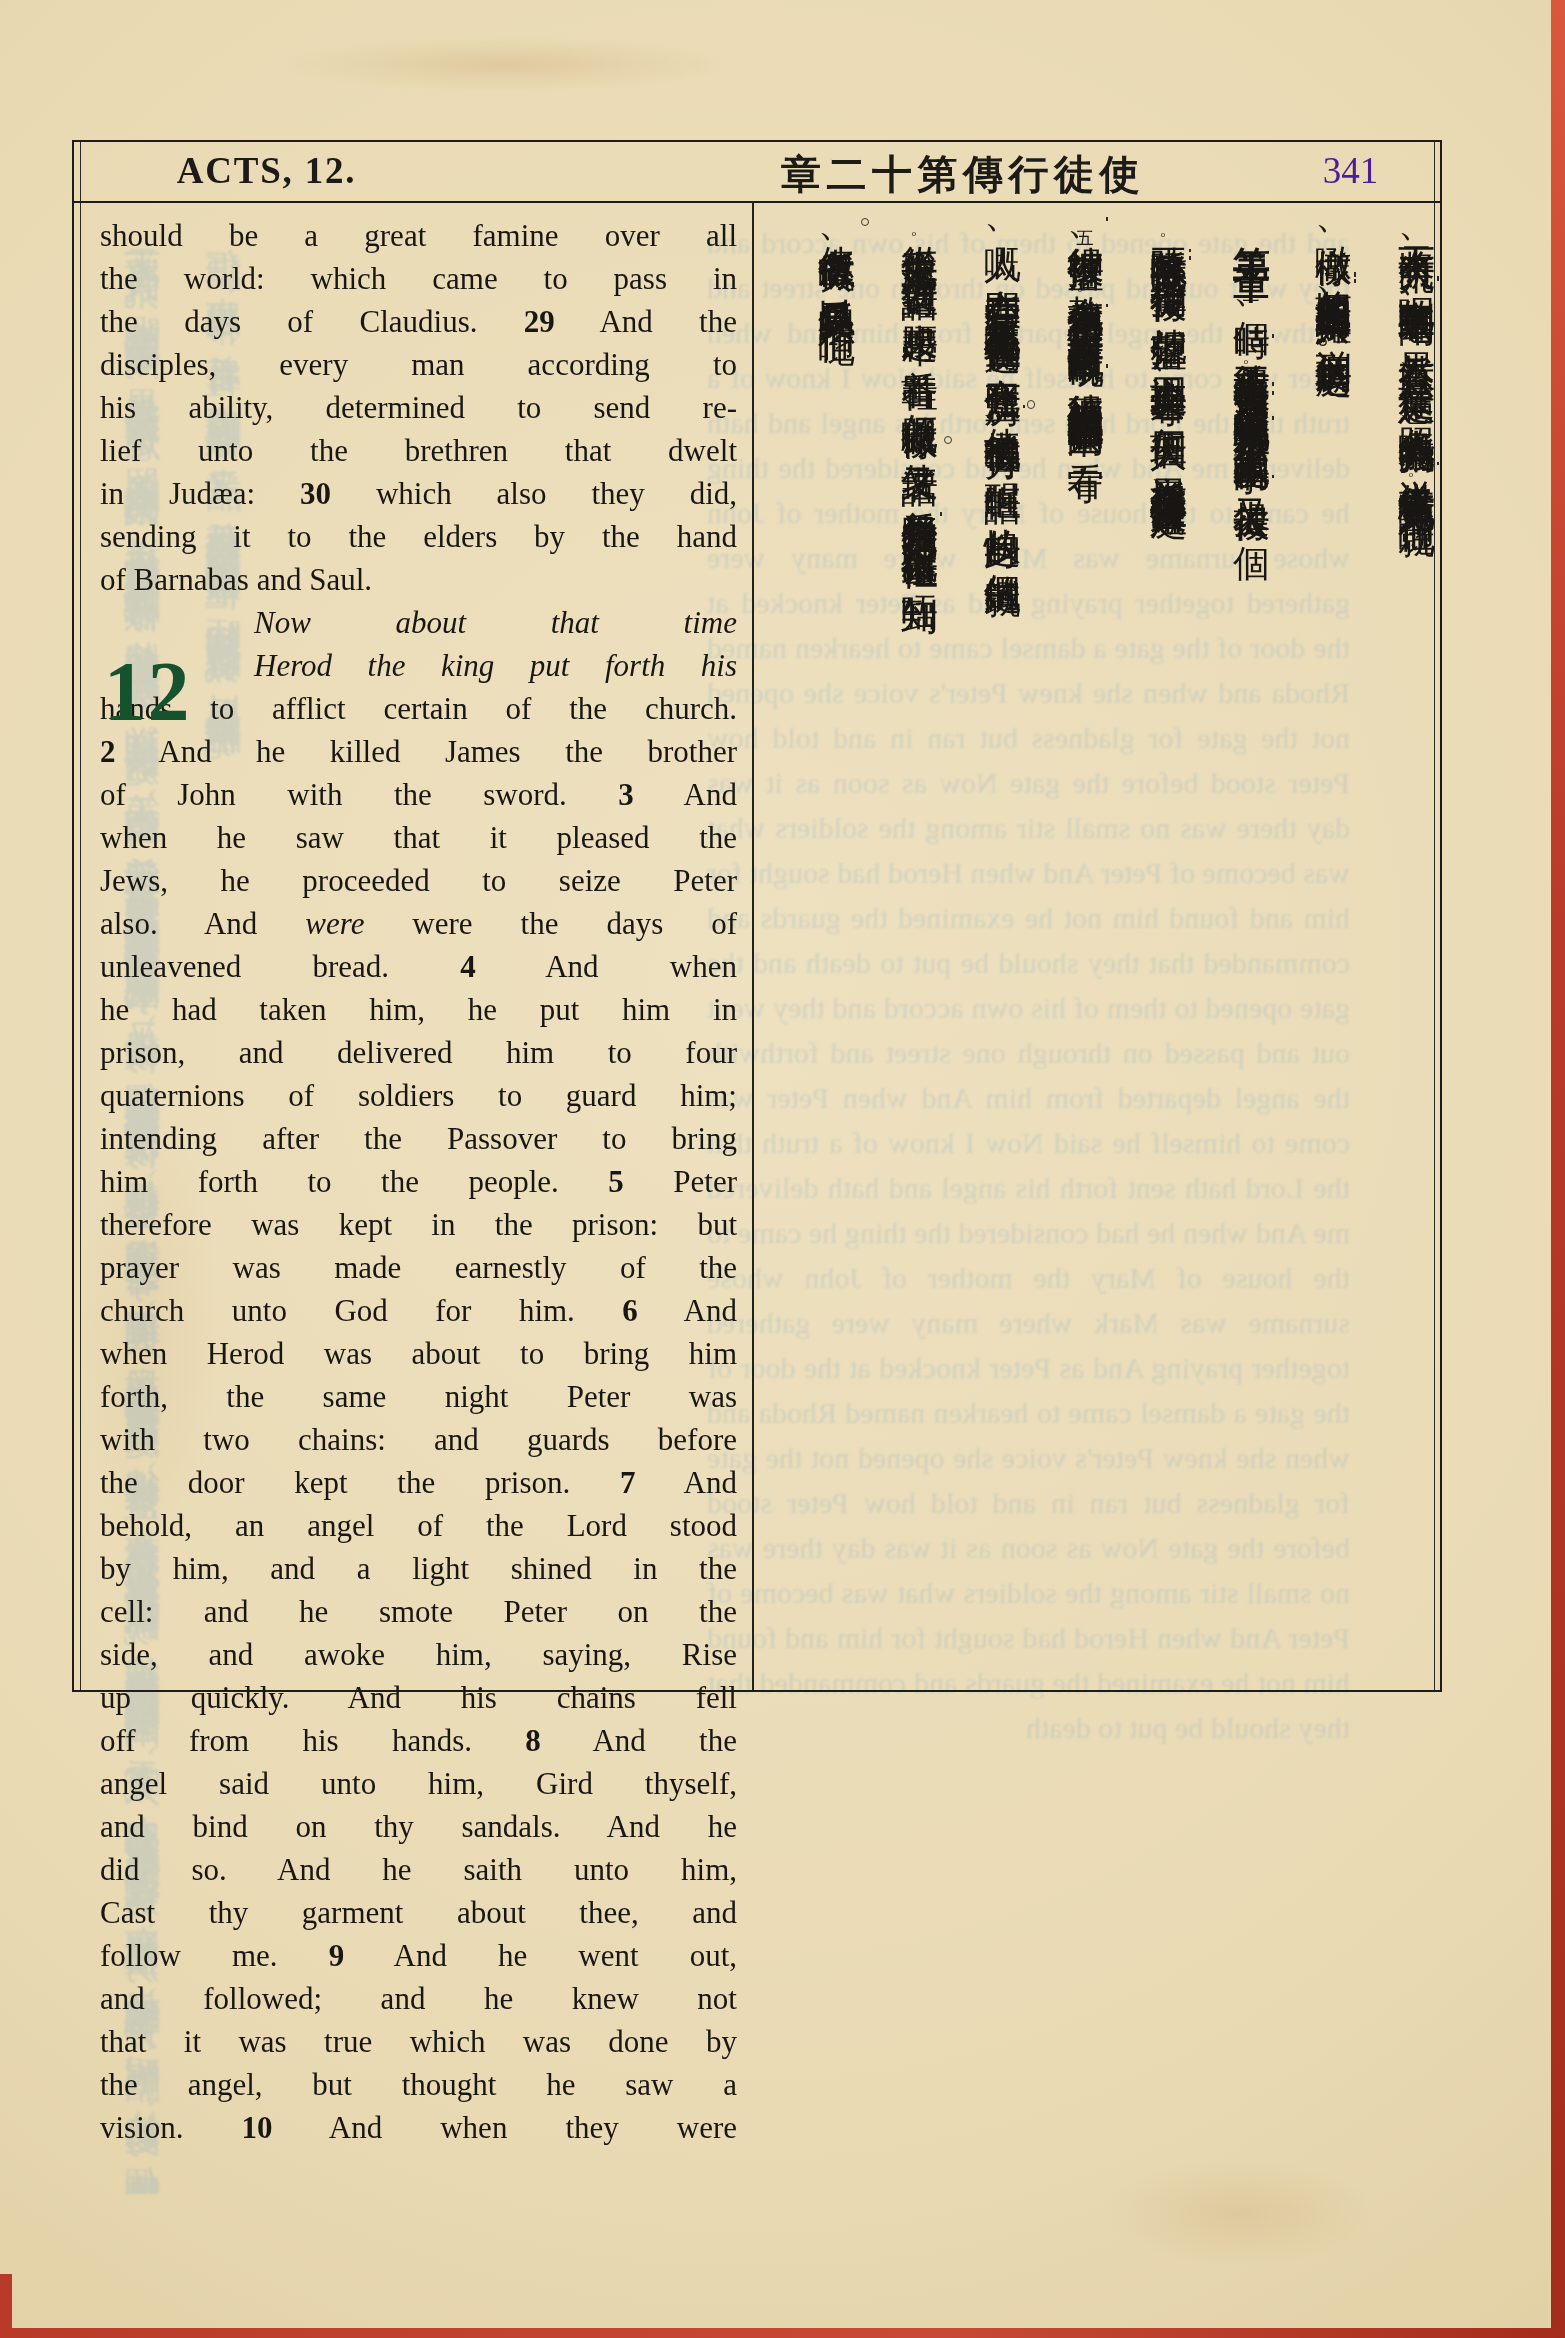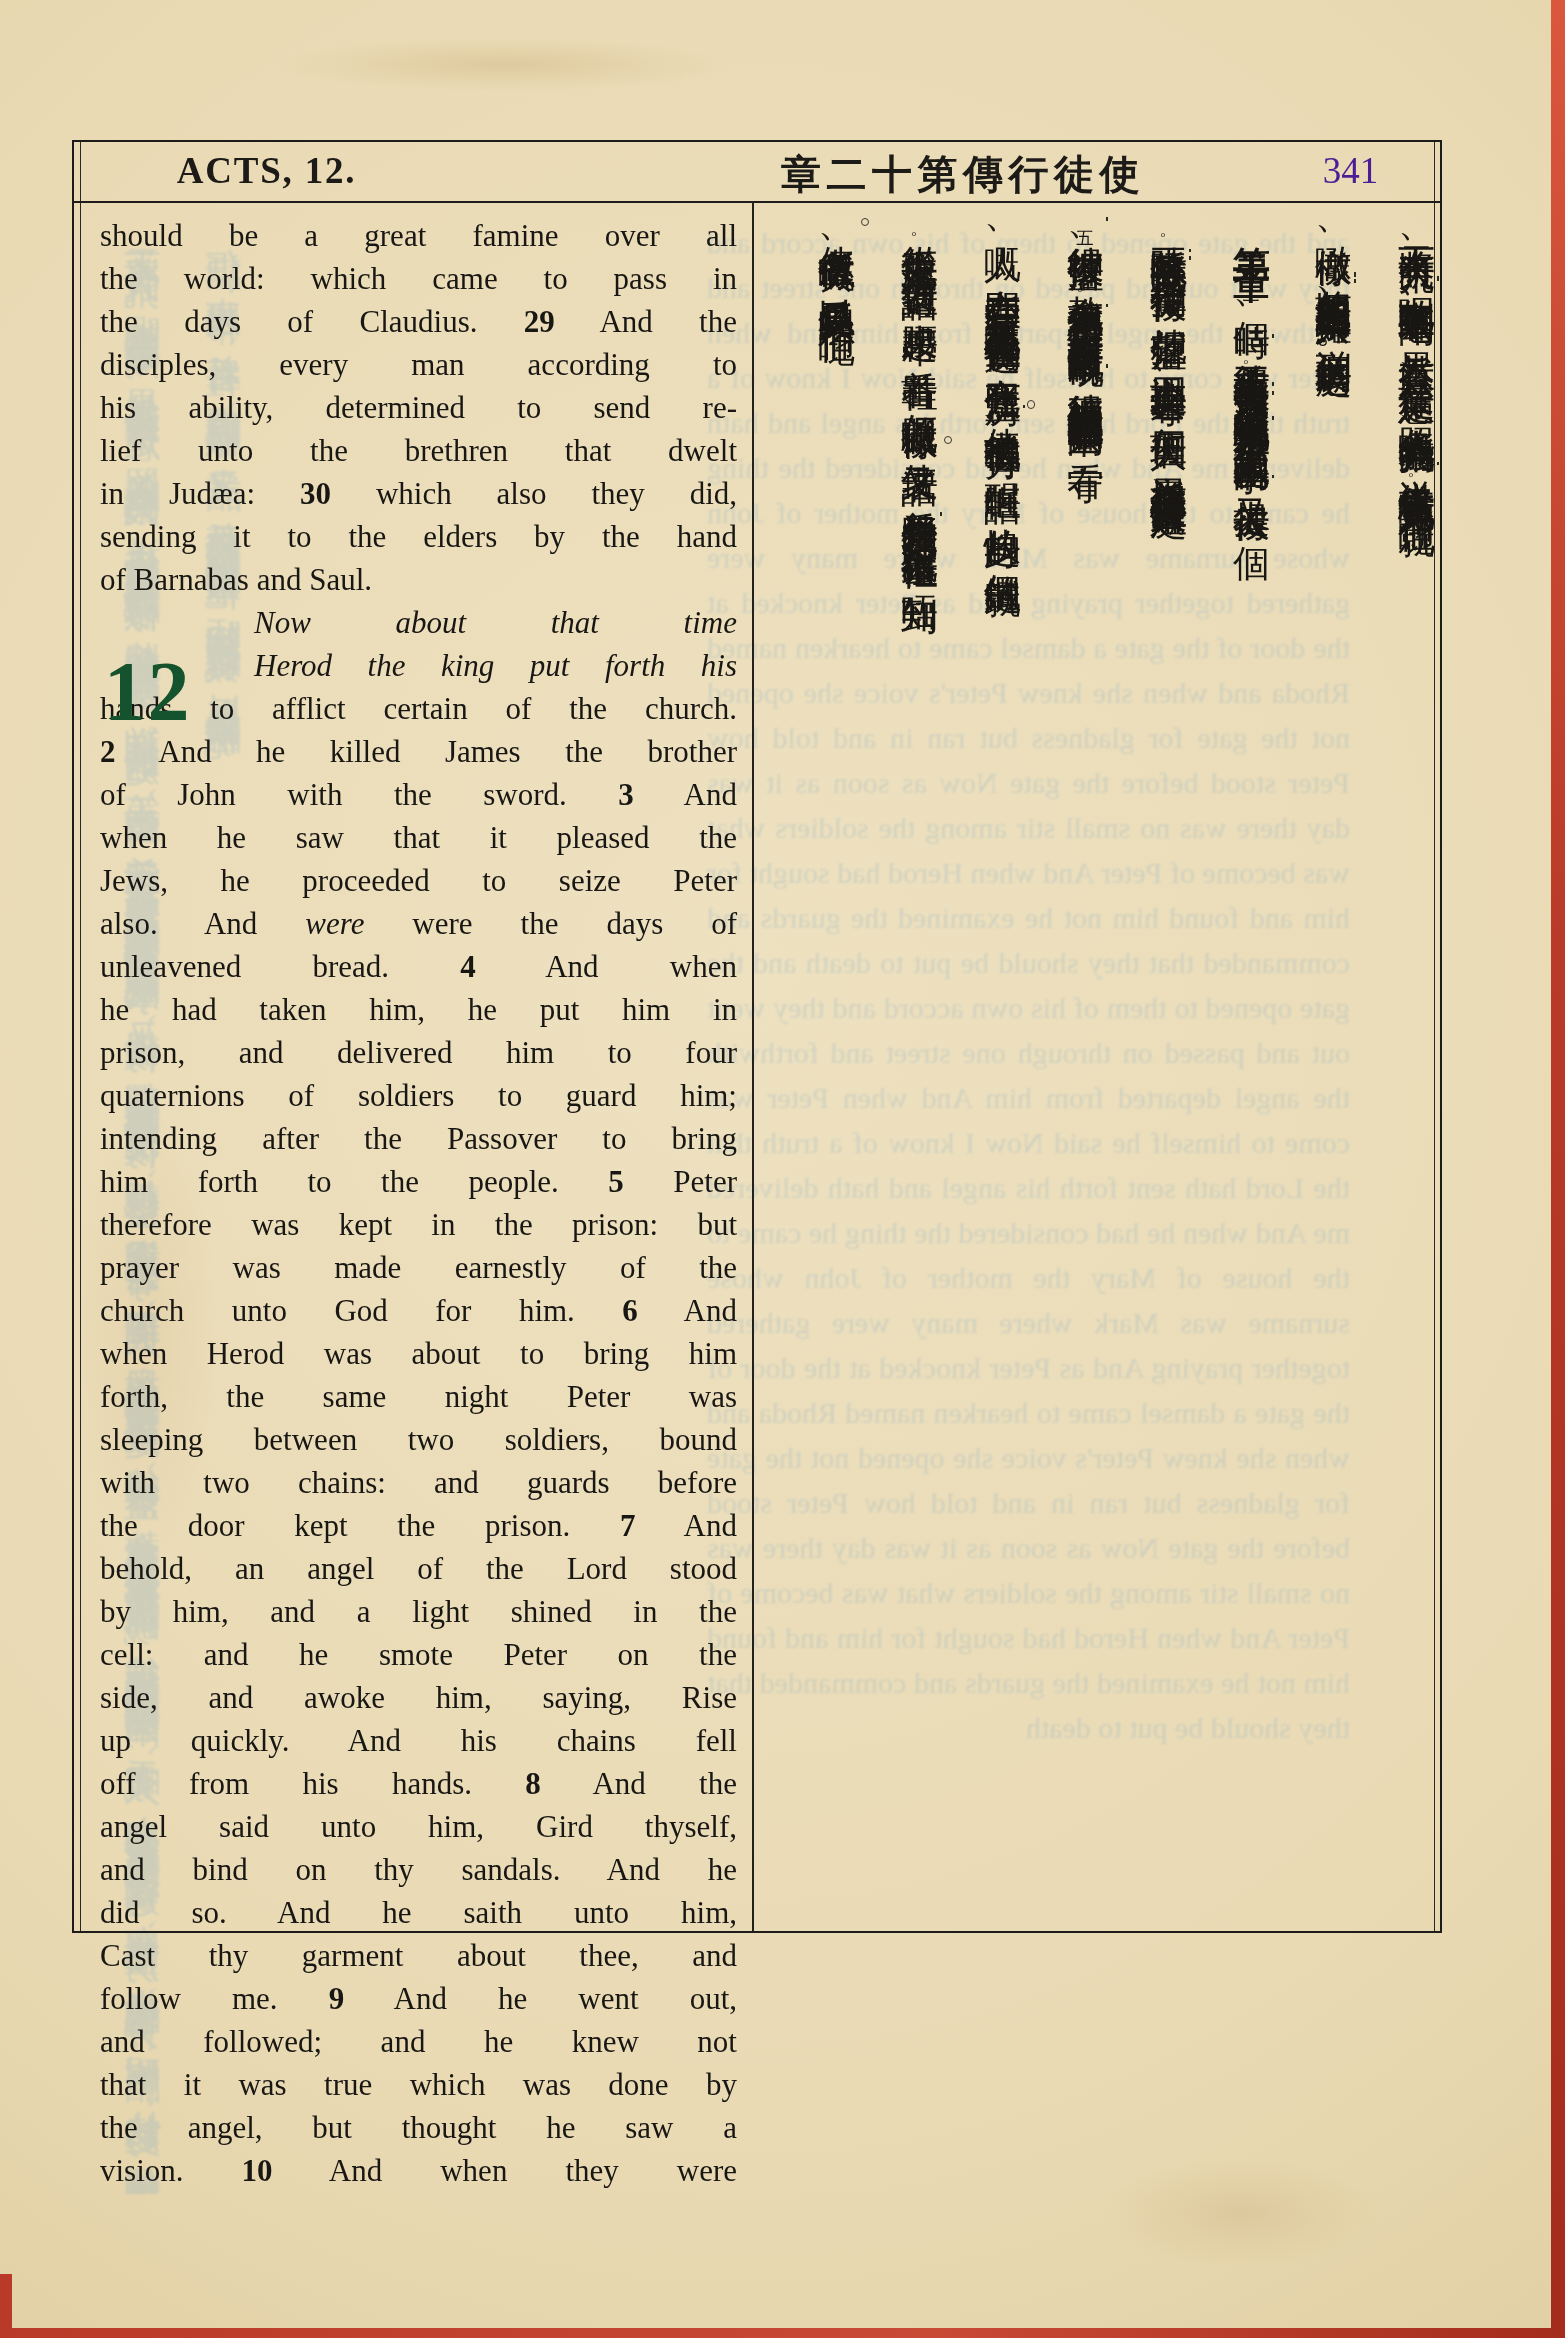--- a/index.html
+++ b/index.html
@@ -14,21 +14,21 @@
   .red-right{position:absolute;right:0;top:0;width:14.7px;height:2338px;background:linear-gradient(180deg,#d9573d,#b93a28 40%,#a42c1c);}
   .red-bottom{position:absolute;left:0;bottom:0;width:1566px;height:10px;background:linear-gradient(90deg,#b93a28,#c84a35 60%,#a42c1c);}
   .red-bl{position:absolute;left:0;bottom:0;width:12px;height:64px;background:#b93a28;}
   
   .stain1{position:absolute;left:275px;top:37px;width:459px;height:55px;background:radial-gradient(ellipse,rgba(190,150,90,.25),transparent 70%);}
   .stain2{position:absolute;left:1102px;top:2158px;width:275px;height:110px;background:radial-gradient(ellipse,rgba(180,140,80,.18),transparent 70%);}
   .stain3{position:absolute;left:73px;top:1102px;width:147px;height:459px;background:radial-gradient(ellipse,rgba(185,150,95,.12),transparent 70%);}
 
   
   .frame{
-    position:absolute;left:72px;top:140px;width:1370px;height:1793px;
+    position:absolute;left:72px;top:140px;width:1370px;height:1552px;
     border:2.8px solid #1e1c1a;box-sizing:border-box;background:transparent;
   }
   .frame::before{ 
     content:"";position:absolute;top:0;bottom:0;left:5.5px;right:5.5px;
     border-left:1.8px solid #2a2825;border-right:1.8px solid #2a2825;pointer-events:none;
   }
   .running-head{
     position:absolute;left:0;top:0;width:100%;height:59px;border-bottom:2.8px solid #1e1c1a;
   }
   .rh-acts{position:absolute;left:55px;top:7.3px;width:275px;text-align:center;
@@ -120,21 +120,20 @@
       <div class="eline">he had taken him, he put him in</div>
       <div class="eline">prison, and delivered him to four</div>
       <div class="eline">quaternions of soldiers to guard him;</div>
       <div class="eline">intending after the Passover to bring</div>
       <div class="eline">him forth to the people. <b>5</b> Peter</div>
       <div class="eline">therefore was kept in the prison: but</div>
       <div class="eline">prayer was made earnestly of the</div>
       <div class="eline">church unto God for him. <b>6</b> And</div>
       <div class="eline">when Herod was about to bring him</div>
       <div class="eline">forth, the same night Peter was</div>
-      <div class="eline">sleeping between two soldiers, bound</div>
       <div class="eline">with two chains: and guards before</div>
       <div class="eline">the door kept the prison. <b>7</b> And</div>
       <div class="eline">behold, an angel of the Lord stood</div>
       <div class="eline">by him, and a light shined in the</div>
       <div class="eline">cell: and he smote Peter on the</div>
       <div class="eline">side, and awoke him, saying, Rise</div>
       <div class="eline">up quickly. And his chains fell</div>
       <div class="eline">off from his hands. <b>8</b> And the</div>
       <div class="eline">angel said unto him, Gird thyself,</div>
       <div class="eline">and bind on thy sandals. And he</div>

